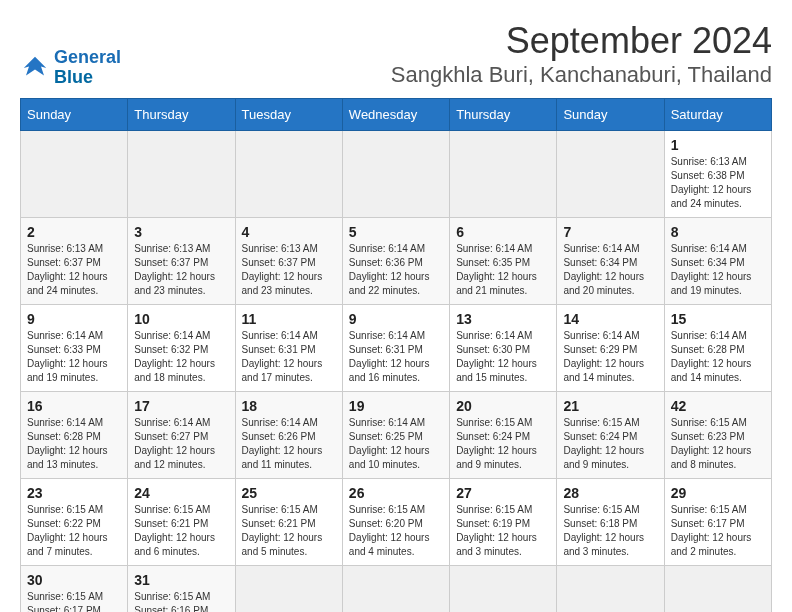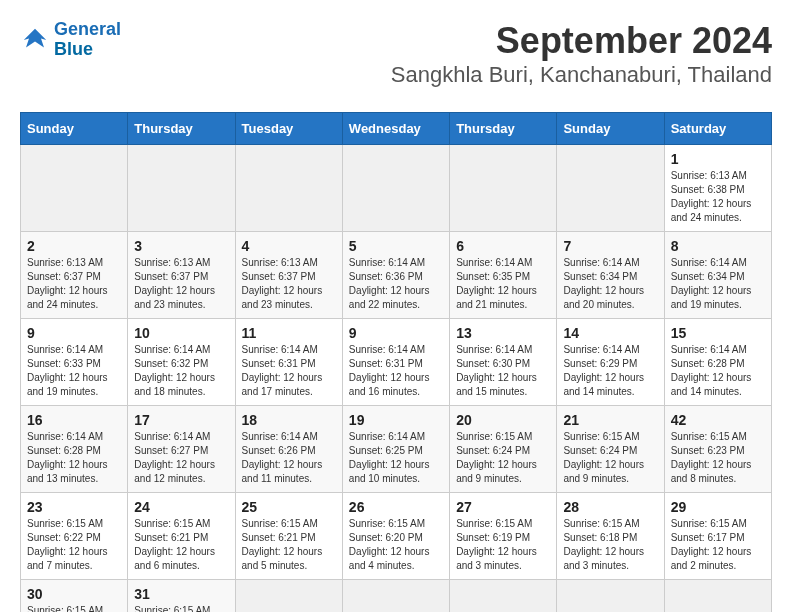--- a/index.html
+++ b/index.html
@@ -6,22 +6,22 @@
     body {
       font-family: Arial, sans-serif;
       background: #fff;
       width: 792px;
       min-height: 612px;
       padding: 20px;
     }
     .header-section {
       display: flex;
       justify-content: space-between;
-      align-items: flex-start;
-      margin-bottom: 24px;
+      align-items: flex-end;
+      margin-bottom: 10px;
     }
     .logo {
       display: flex;
       align-items: center;
       gap: 4px;
     }
     .logo-text {
       font-size: 18px;
       font-weight: bold;
       color: #333;
@@ -32,39 +32,39 @@
     }
     .logo-bird {
       width: 30px;
       height: 30px;
     }
     .title-section {
       text-align: right;
     }
     .month-title {
       font-size: 36px;
-      font-weight: bold;
+      font-weight: normal;
       color: #333;
     }
     .location-title {
       font-size: 22px;
       color: #555;
     }
     table {
       width: 100%;
       border-collapse: collapse;
       font-size: 11px;
     }
     thead tr th {
       background-color: #2575c4;
       color: white;
       padding: 8px 6px;
       text-align: left;
       font-size: 13px;
-      font-weight: bold;
+      font-weight: normal;
       border: 1px solid #1a5fa0;
     }
     tbody tr td {
       vertical-align: top;
       padding: 6px 6px;
       border: 1px solid #ccc;
       width: 14.28%;
       min-height: 80px;
       background: #fff;
     }

